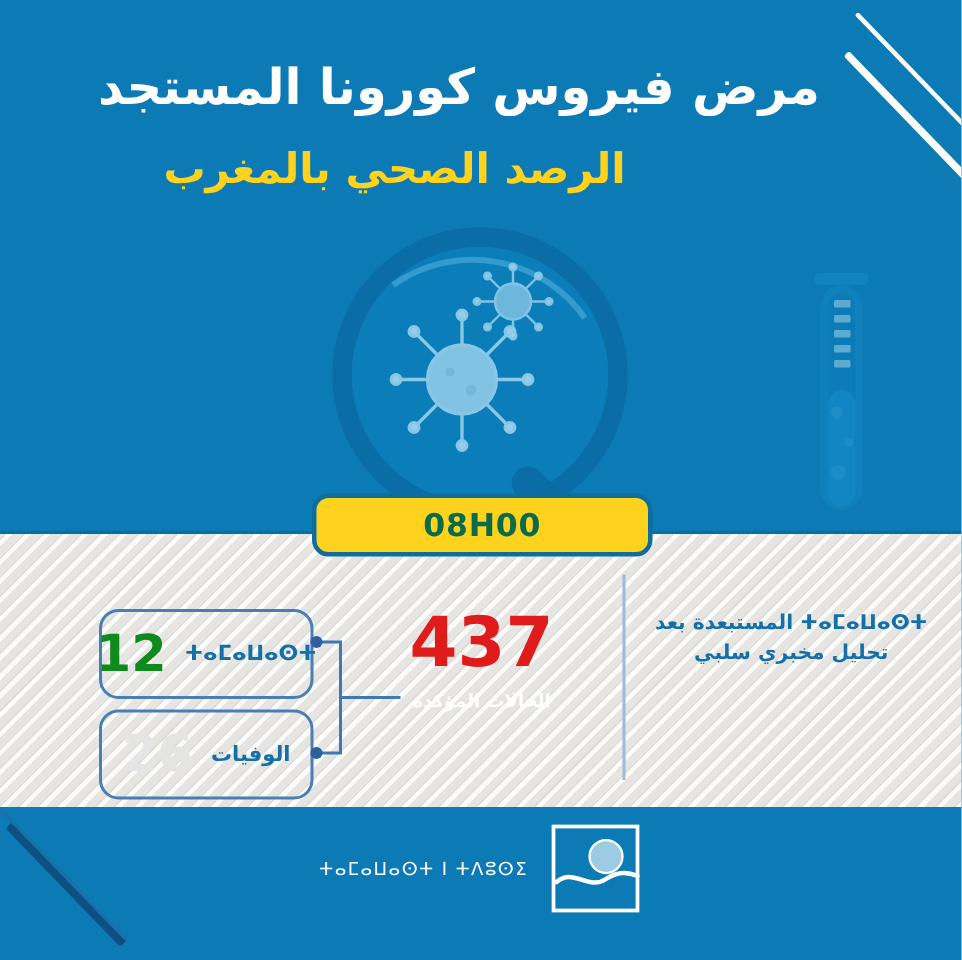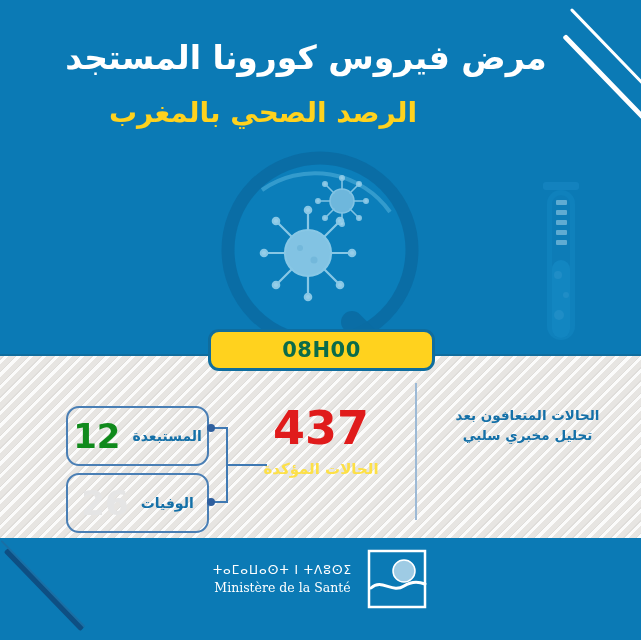--- a/index.html
+++ b/index.html
@@ -172,22 +172,22 @@
     width: 170px;
     text-align: center;
   }
   .center-stat .big {
     color: #e01b1b;
     font-size: 46px;
     font-weight: bold;
     line-height: 1.05;
   }
   .center-stat .cap {
-    color: #fde047;
-    font-size: 15px;
+    color: #ffffff;
+    font-size: 12px;
     font-weight: bold;
     direction: rtl;
     margin-top: 8px;
   }
 
   
   .v-divider {
     position: absolute;
     left: 415px; top: 383px;
     width: 2px; height: 137px;
@@ -340,21 +340,21 @@
           <circle cx="325" cy="34" r="2.2" fill="#9fd3ec"></circle>
       </g>
     </g>
   </svg>
 
   <div class="date-badge">
     <span>08H00</span>
   </div>
 
   <div class="stat-box recovered">
-    <span class="box-label">المستبعدة</span>
+    <span class="box-label">ⵜⴰⵎⴰⵡⴰⵙⵜ</span>
     <span class="box-value val-green">12</span>
   </div>
 
   <div class="stat-box deaths">
     <span class="box-label">الوفيات</span>
     <span class="box-value val-red">26</span>
   </div>
 
   <svg class="bracket" viewBox="0 0 70 90">
     <path d="M 6 8 L 22 8 L 22 45 L 22 82 L 6 82" fill="none" stroke="#3f79b3" stroke-width="2"></path>
@@ -365,29 +365,28 @@
 
   <div class="center-stat">
     <div class="big">437</div>
     <div class="cap">الحالات المؤكدة</div>
   </div>
 
   <div class="v-divider"></div>
 
   <div class="right-stat">
     <div class="cap">
-      <div>الحالات المتعافون بعد</div>
+      <div>ⵜⴰⵎⴰⵡⴰⵙⵜ المستبعدة بعد</div>
       <div>تحليل مخبري سلبي</div>
     </div>
   </div>
 
   <div class="footer-logo">
     <div class="logo-text">
       <div class="logo-tif">ⵜⴰⵎⴰⵡⴰⵙⵜ ⵏ ⵜⴷⵓⵙⵉ</div>
-      <div class="logo-fr">Ministère de la Santé</div>
     </div>
     <svg width="62" height="62" viewBox="0 0 62 62">
       <rect x="3" y="3" width="56" height="56" fill="none" stroke="#ffffff" stroke-width="2.5"></rect>
       <circle cx="38" cy="23" r="11" fill="#9ecbe4" stroke="#ffffff" stroke-width="1.5"></circle>
       <path d="M 5 40 C 16 30, 26 46, 38 38 C 47 32, 54 34, 59 36" fill="none" stroke="#ffffff" stroke-width="3" stroke-linecap="round"></path>
     </svg>
   </div>
 
 </div>
 

